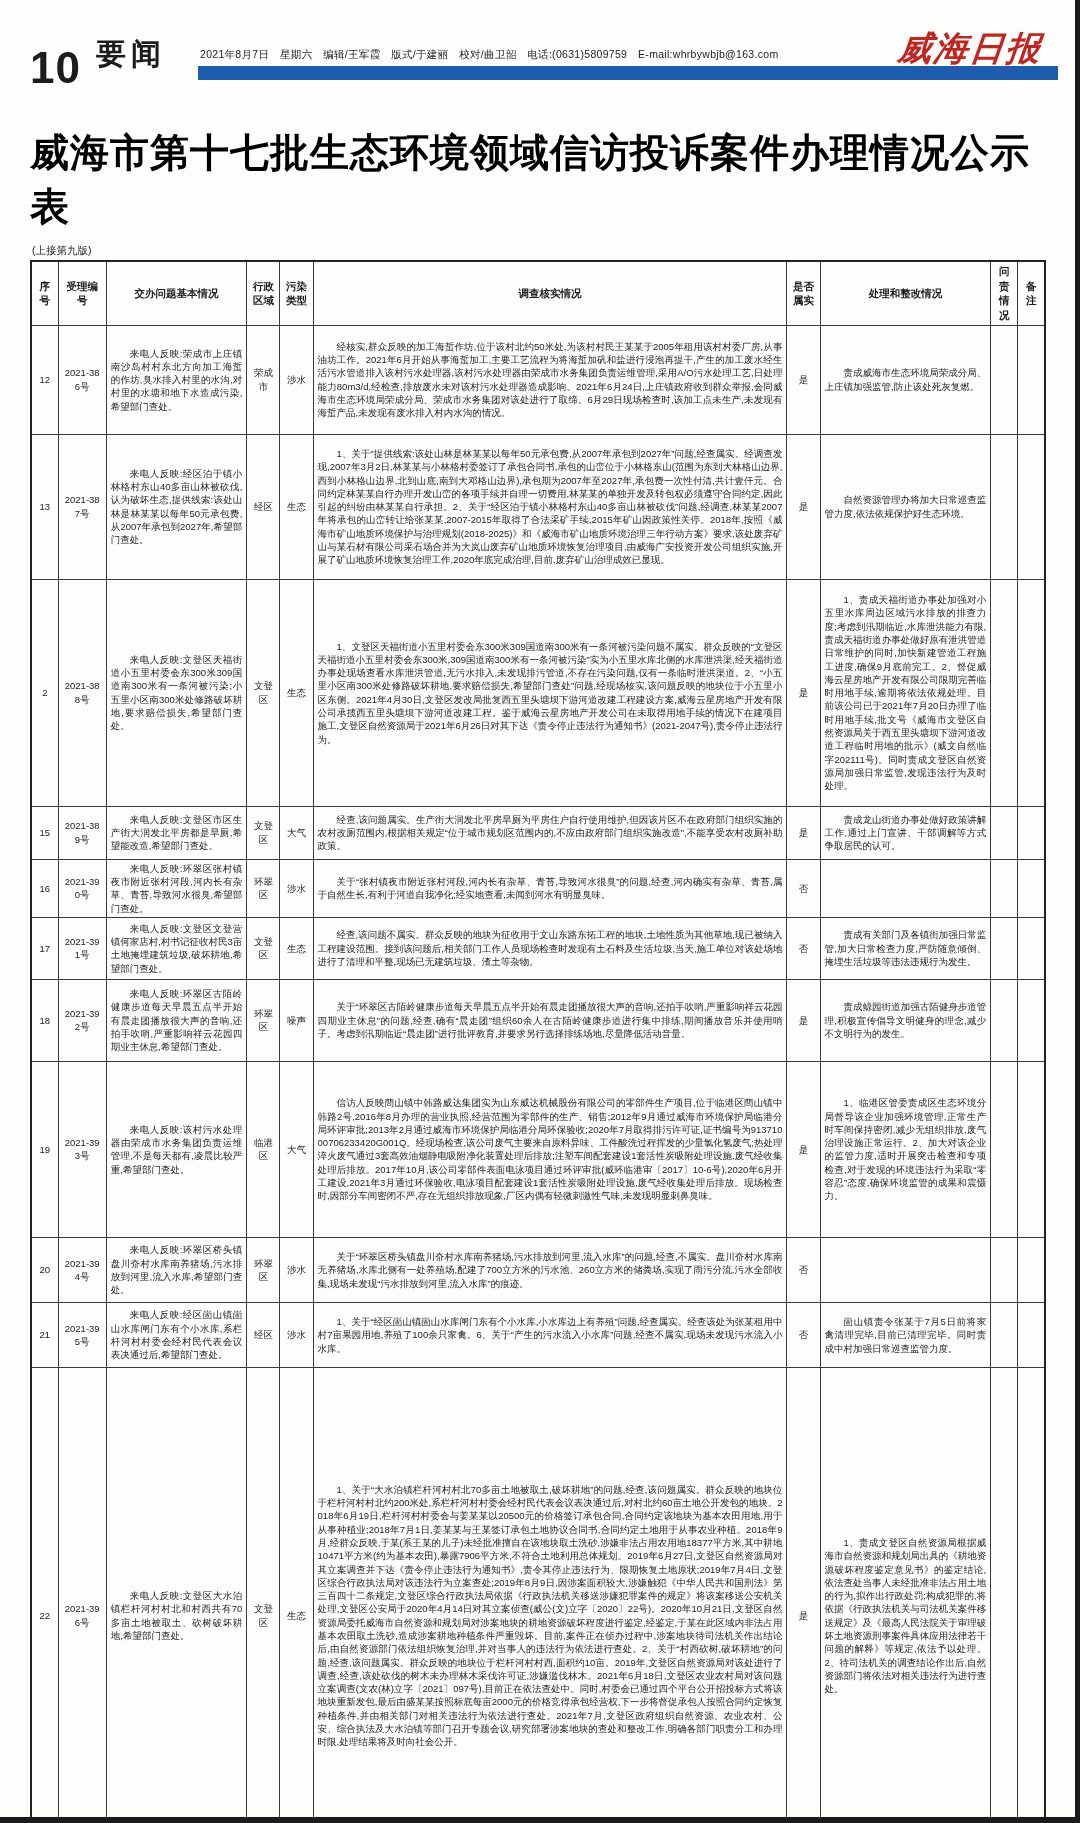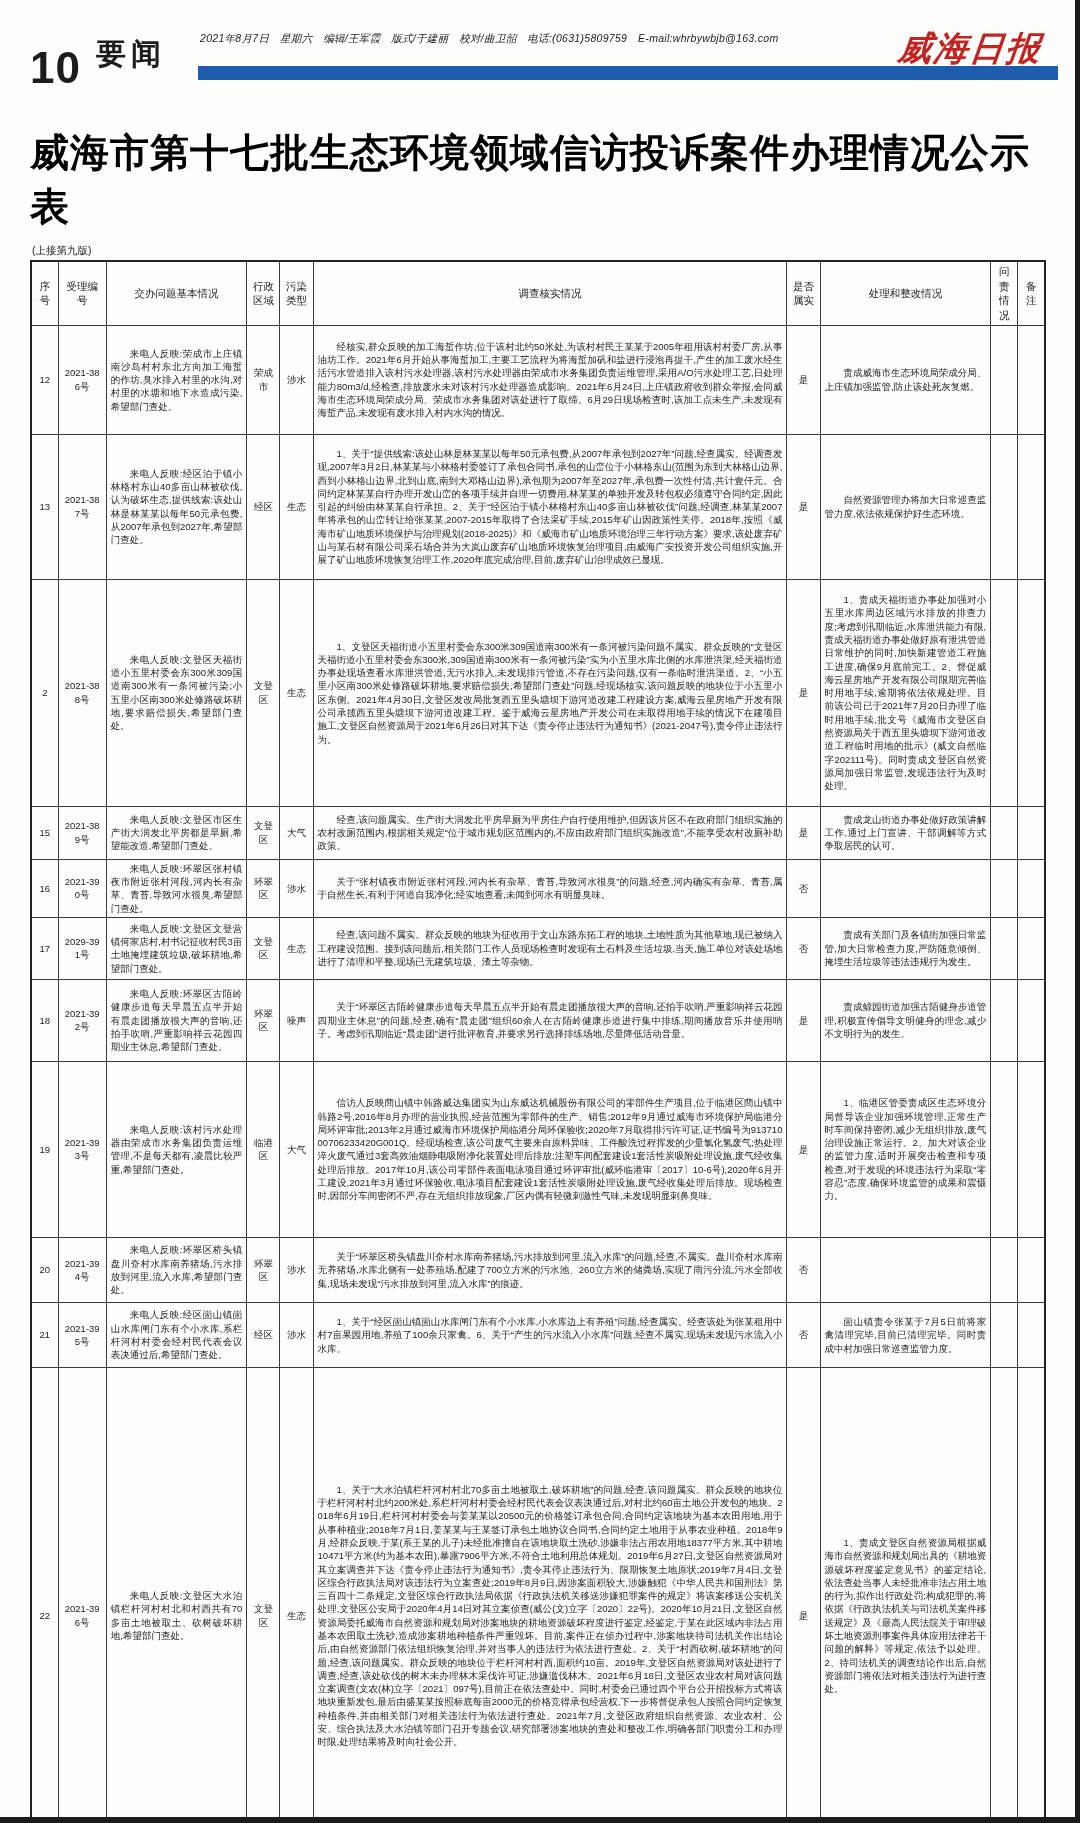--- a/index.html
+++ b/index.html
@@ -6,36 +6,36 @@
   body{width:1080px;height:1823px;overflow:hidden;background:#e8e8e8;}
   .page{position:relative;width:1080px;height:1823px;background:#fdfdfc;
         font-family:"Liberation Sans",sans-serif;color:#1c1c1c;box-sizing:border-box;}
   .edge-r{position:absolute;right:0;top:0;width:5px;height:100%;background:#1b1b1b;}
   .edge-b{position:absolute;left:0;bottom:0;width:100%;height:6px;background:#1b1b1b;}
 
   
   .head{position:relative;height:92px;}
   .page-no{position:absolute;left:30px;top:30px;font-size:44px;font-weight:bold;letter-spacing:1px;margin-top:13px;}
   .section{position:absolute;left:96px;top:34px;font-size:30px;font-weight:bold;letter-spacing:5px;}
-  .dateline{position:absolute;left:200px;top:32px;font-size:10.5px;color:#222;letter-spacing:.3px;white-space:nowrap;font-style:italic;}
+  .dateline{position:absolute;left:200px;top:48px;font-size:10.5px;color:#222;letter-spacing:.3px;white-space:nowrap;}
   .bluebar{position:absolute;left:198px;right:22px;top:66px;height:14px;background:#1e5cad;}
   .brand{position:absolute;right:38px;top:26px;font-size:34px;font-weight:bold;color:#c42420;
          font-family:"Liberation Serif",serif;font-style:italic;transform:skewX(-6deg);letter-spacing:2px;}
 
   
   .title{margin:34px 30px 6px 30px;text-align:left;font-size:39px;font-weight:900;
          font-family:"Liberation Serif",serif;letter-spacing:1px;color:#000;}
   .cont-top{margin:10px 0 2px 32px;font-size:10.5px;color:#222;}
 
   
   table.case{border-collapse:collapse;table-layout:fixed;margin:0 30px;width:1016px;
              border:2px solid #222;}
   .case th,.case td{border:1px solid #3a3a3a;padding:2px 4px;vertical-align:middle;
              font-size:9.5px;line-height:1.4;word-break:break-all;}
-  .case th{font-weight:normal;font-size:10.5px;text-align:center;height:38px;}
+  .case th{font-weight:bold;font-size:10.5px;text-align:center;height:38px;}
   td.tc{text-align:center;}
   td.tj{text-align:justify;text-indent:2em;}
   tr.r12{height:109px;} tr.r13{height:145px;} tr.r14{height:227px;} tr.r15{height:53px;}
   tr.r16{height:58px;}  tr.r17{height:62px;}  tr.r18{height:82px;}  tr.r19{height:176px;}
   tr.r20{height:65px;}  tr.r21{height:65px;}  tr.r22{height:497px;}
 </style>
 </head>
 <body>
 
 <div class="page">
@@ -138,21 +138,21 @@
       <td class="tc">涉水</td>
       <td class="tj">关于“张村镇夜市附近张村河段,河内长有杂草、青苔,导致河水很臭”的问题,经查,河内确实有杂草、青苔,属于自然生长,有利于河道自我净化;经实地查看,未闻到河水有明显臭味。</td>
       <td class="tc">否</td>
       <td class="tj"></td>
       <td class="tc"></td>
       <td class="tc"></td>
     </tr>
 
     <tr class="r17">
       <td class="tc">17</td>
-      <td class="tc">2029-391号</td>
+      <td class="tc">2021-391号</td>
       <td class="tj">来电人反映:文登区文登营镇何家店村,村书记征收村民3亩土地掩埋建筑垃圾,破坏耕地,希望部门查处。</td>
       <td class="tc">文登区</td>
       <td class="tc">生态</td>
       <td class="tj">经查,该问题不属实。群众反映的地块为征收用于文山东路东拓工程的地块,土地性质为其他草地,现已被纳入工程建设范围。接到该问题后,相关部门工作人员现场检查时发现有土石料及生活垃圾,当天,施工单位对该处场地进行了清理和平整,现场已无建筑垃圾、渣土等杂物。</td>
       <td class="tc">否</td>
       <td class="tj">责成有关部门及各镇街加强日常监管,加大日常检查力度,严防随意倾倒、掩埋生活垃圾等违法违规行为发生。</td>
       <td class="tc"></td>
       <td class="tc"></td>
     </tr>
 

